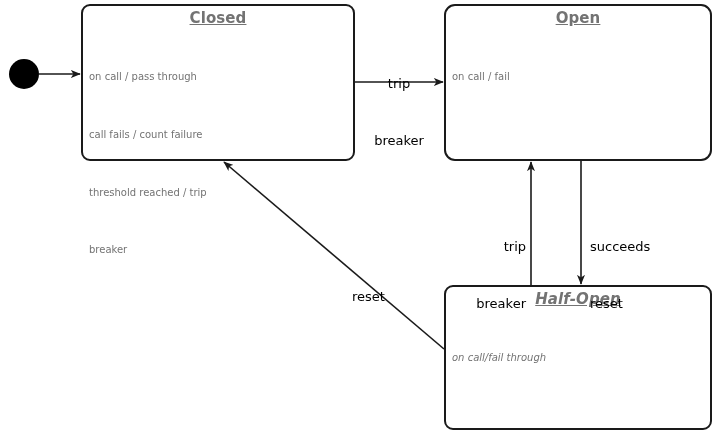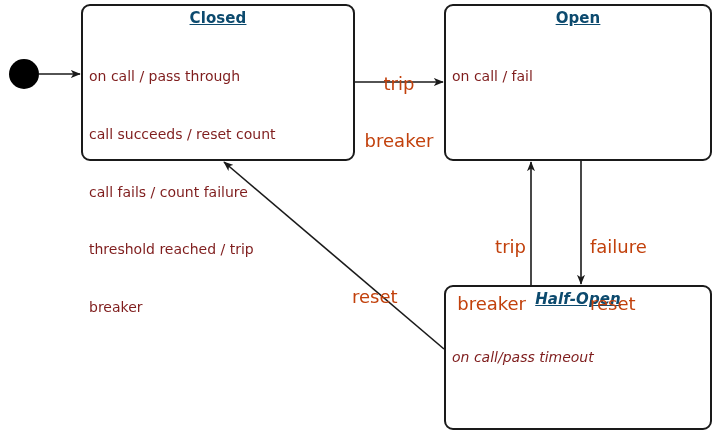--- a/index.html
+++ b/index.html
@@ -29,51 +29,51 @@
     box-sizing: border-box;
     border: 2px solid #1a1a1a;
     border-radius: 9px;
     background: #ffffff;
   }
   .state-title {
     text-align: center;
     font-weight: bold;
     text-decoration: underline;
     font-size: 15px;
-    color: #0c4a6e;
+    color: #737373;
     line-height: 19px;
     margin-top: 3px;
     letter-spacing: 0.1px;
   }
   .state-body {
     margin-top: 1px;
     padding-left: 6px;
-    font-size: 14px;
+    font-size: 10px;
     line-height: 19.2px;
-    color: #7f1d1d;
+    color: #737373;
     white-space: pre;
   }
   .state-body div {
     white-space: pre;
   }
   .edge-label {
     position: absolute;
-    font-size: 18px;
+    font-size: 13px;
     line-height: 19px;
-    color: #c2410c;
+    color: #000000;
     white-space: pre;
   }
   .edge-label.lbl-center { text-align: center; }
   .edge-label.lbl-right { text-align: right; }
   .edge-label.lbl-left { text-align: left; }
 
   
   #state-closed { left: 81px; top: 4px; width: 274px; height: 157px; }
   
-  #state-open { left: 444px; top: 4px; width: 268px; height: 157px; }
+  #state-open { left: 444px; top: 4px; width: 268px; height: 157px; border-radius: 11px; }
   
   #state-half-open { left: 444px; top: 285px; width: 268px; height: 145px; font-style: italic; }
 
   #label-trip-breaker-top { left: 355px; top: 36px; width: 88px; }
   #label-trip-breaker-mid { left: 440px; top: 199px; width: 86px; }
   #label-attempt-reset { left: 590px; top: 199px; width: 95px; }
   #label-reset { left: 352px; top: 249px; width: 60px; }
 </style>
 </head>
 <body>
@@ -97,54 +97,53 @@
 
     <line x1="581" y1="161" x2="581" y2="284" stroke="#1a1a1a" stroke-width="1.6" marker-end="url(#arrowhead)"></line>
 
     <line x1="444" y1="349" x2="224" y2="162" stroke="#1a1a1a" stroke-width="1.6" marker-end="url(#arrowhead)"></line>
   </svg>
 
   <div class="state-box" id="state-closed">
     <div class="state-title">Closed</div>
     <div class="state-body">
       <div>on call / pass through</div>
-      <div>call succeeds / reset count</div>
       <div>call fails / count failure</div>
       <div>threshold reached / trip</div>
       <div>breaker</div>
     </div>
   </div>
 
   <div class="state-box" id="state-open">
     <div class="state-title">Open</div>
     <div class="state-body">
       <div>on call / fail</div>
     </div>
   </div>
 
   <div class="state-box" id="state-half-open">
     <div class="state-title">Half-Open</div>
     <div class="state-body">
-      <div>on call/pass timeout</div>
+      <div>on call/fail through</div>
       
     </div>
   </div>
 
   <div class="edge-label lbl-center" id="label-trip-breaker-top">
     <div>trip</div>
     <div>breaker</div>
   </div>
 
   <div class="edge-label lbl-right" id="label-trip-breaker-mid">
     <div>trip</div>
     <div>breaker</div>
   </div>
 
   <div class="edge-label lbl-left" id="label-attempt-reset">
-    <div>failure</div>
+    <div>succeeds</div>
     <div>reset</div>
   </div>
 
   <div class="edge-label lbl-left" id="label-reset">
     <div>reset</div>
   </div>
 
 </div>
 
 </body></html>

